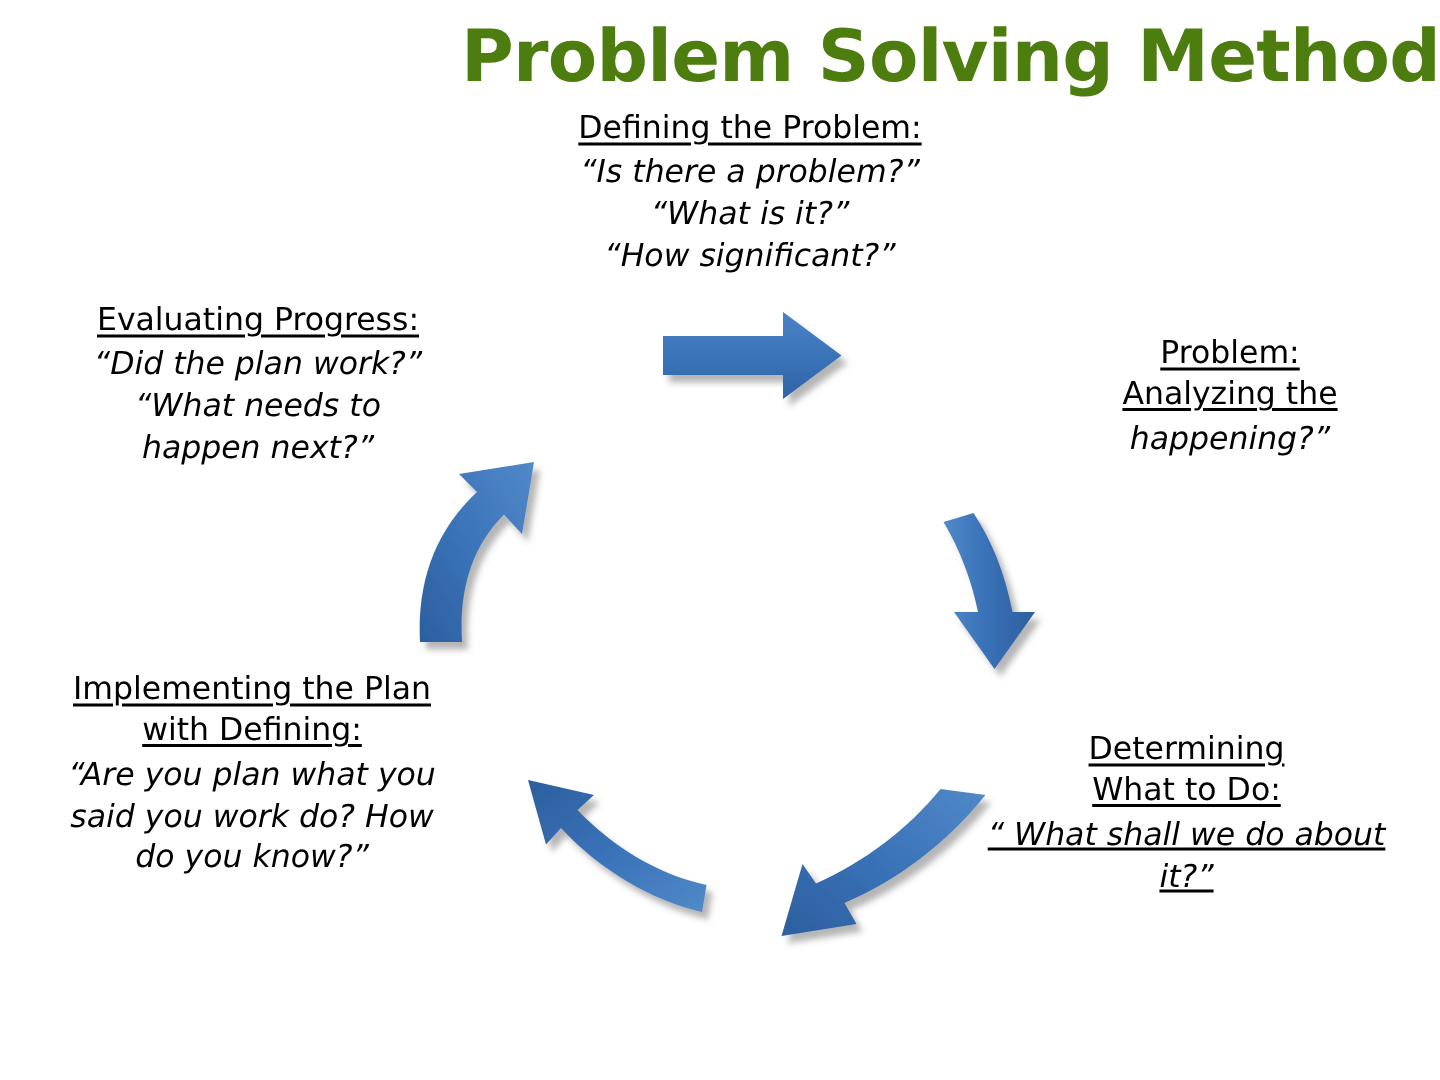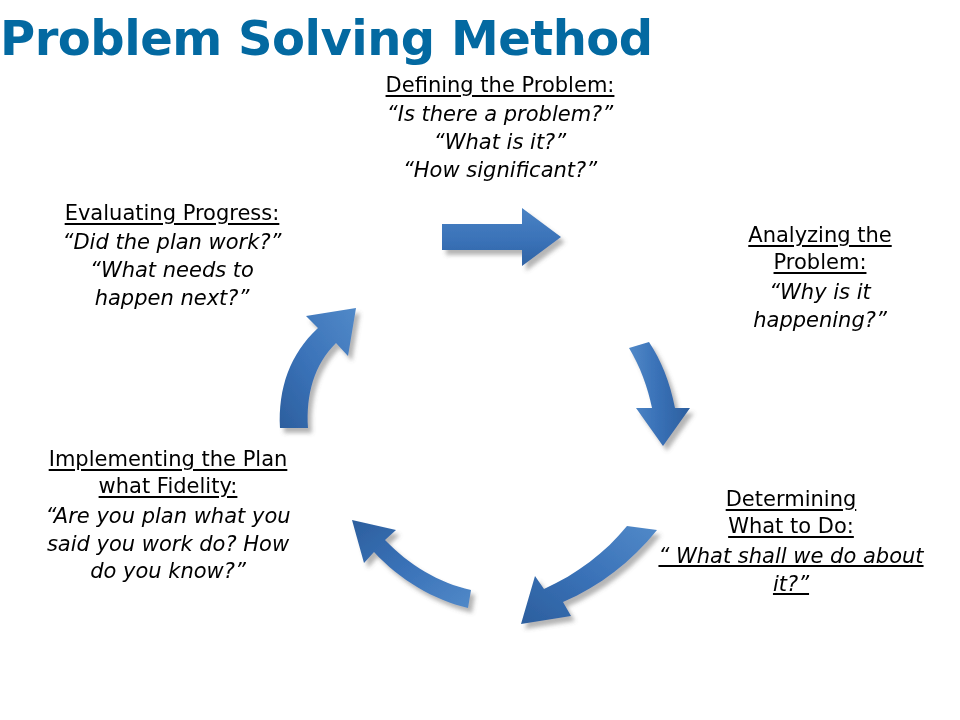--- a/index.html
+++ b/index.html
@@ -16,26 +16,26 @@
     overflow: hidden;
     font-family: "DejaVu Sans", "Liberation Sans", sans-serif;
   }
 
   
   #title {
     position: absolute;
     left: 0;
     top: 12px;
     width: 960px;
-    text-align: left;
+    text-align: right;
     font-family: "DejaVu Sans", "Liberation Sans", sans-serif;
     font-weight: bold;
     font-size: 48px;
     letter-spacing: -0.5px;
-    color: #0369a1;
+    color: #4d7c0f;
     line-height: 1.1;
     white-space: nowrap;
   }
 
   
   .stage {
     position: absolute;
     text-align: center;
   }
   .stage-heading {
@@ -99,44 +99,43 @@
     </div>
     <div class="stage-quotes">
       <span class="line">“Is there a problem?”</span>
       <span class="line">“What is it?”</span>
       <span class="line">“How significant?”</span>
     </div>
   </div>
 
   <div class="stage" id="stage-analyze">
     <div class="stage-heading">
+      <span class="line"><span class="u">Problem:</span></span>
       <span class="line"><span class="u">Analyzing the</span></span>
-      <span class="line"><span class="u">Problem:</span></span>
-    </div>
-    <div class="stage-quotes">
-      <span class="line">“Why is it</span>
+    </div>
+    <div class="stage-quotes">
       <span class="line">happening?”</span>
     </div>
   </div>
 
   <div class="stage" id="stage-determine">
     <div class="stage-heading">
       <span class="line"><span class="u">Determining</span></span>
       <span class="line"><span class="u">What to Do:</span></span>
     </div>
     <div class="stage-quotes">
       <span class="line">“ What shall we do about</span>
       <span class="line">it?”</span>
     </div>
   </div>
 
   <div class="stage" id="stage-implement">
     <div class="stage-heading">
       <span class="line"><span class="u">Implementing the Plan</span></span>
-      <span class="line"><span class="u">what Fidelity:</span></span>
+      <span class="line"><span class="u">with Defining:</span></span>
     </div>
     <div class="stage-quotes">
       <span class="line">“Are you plan what you</span>
       <span class="line">said you work do?  How</span>
       <span class="line">do you know?”</span>
     </div>
   </div>
 
   <div class="stage" id="stage-evaluate">
     <div class="stage-heading">

